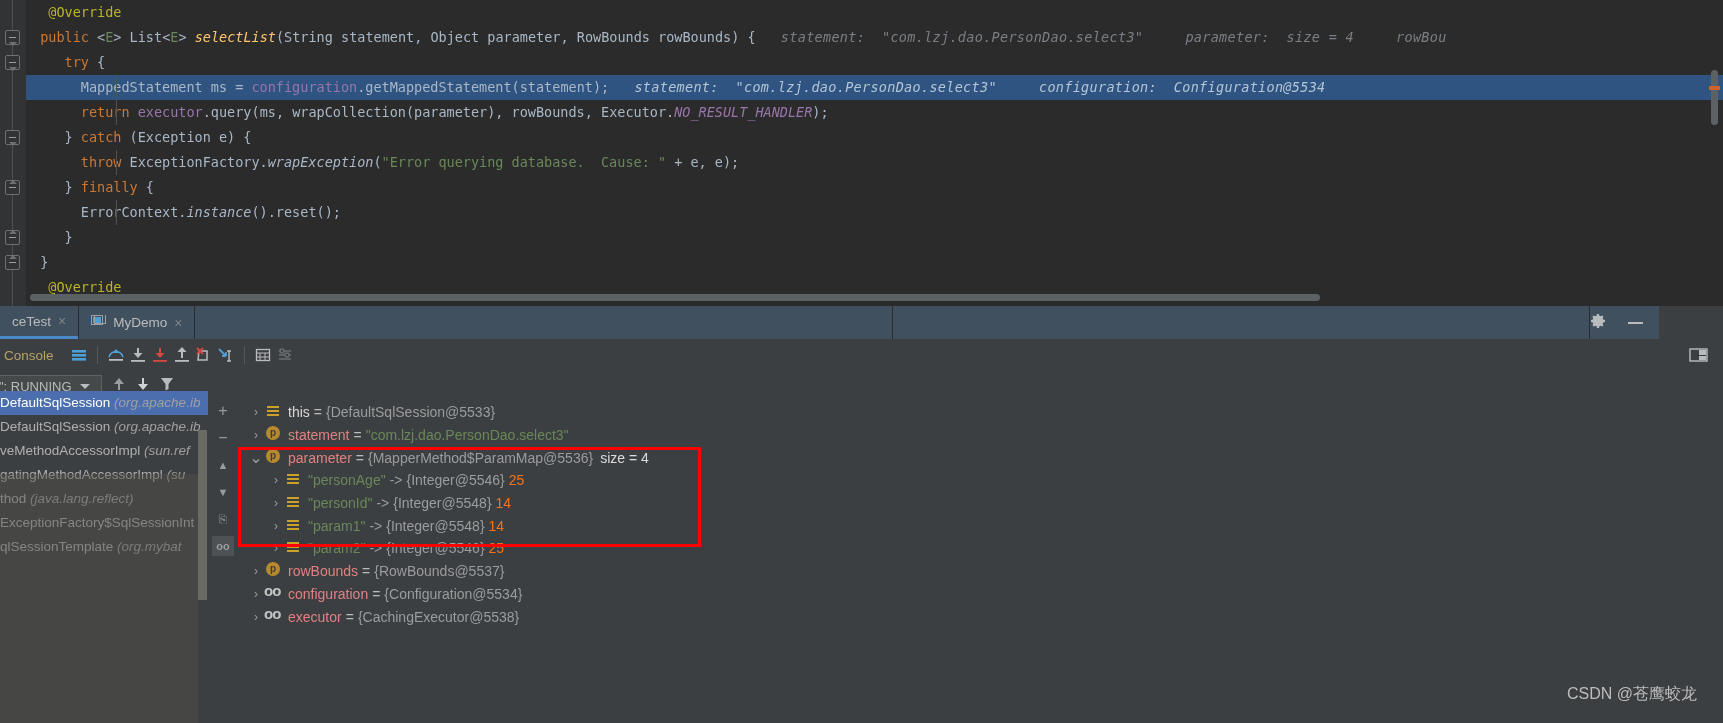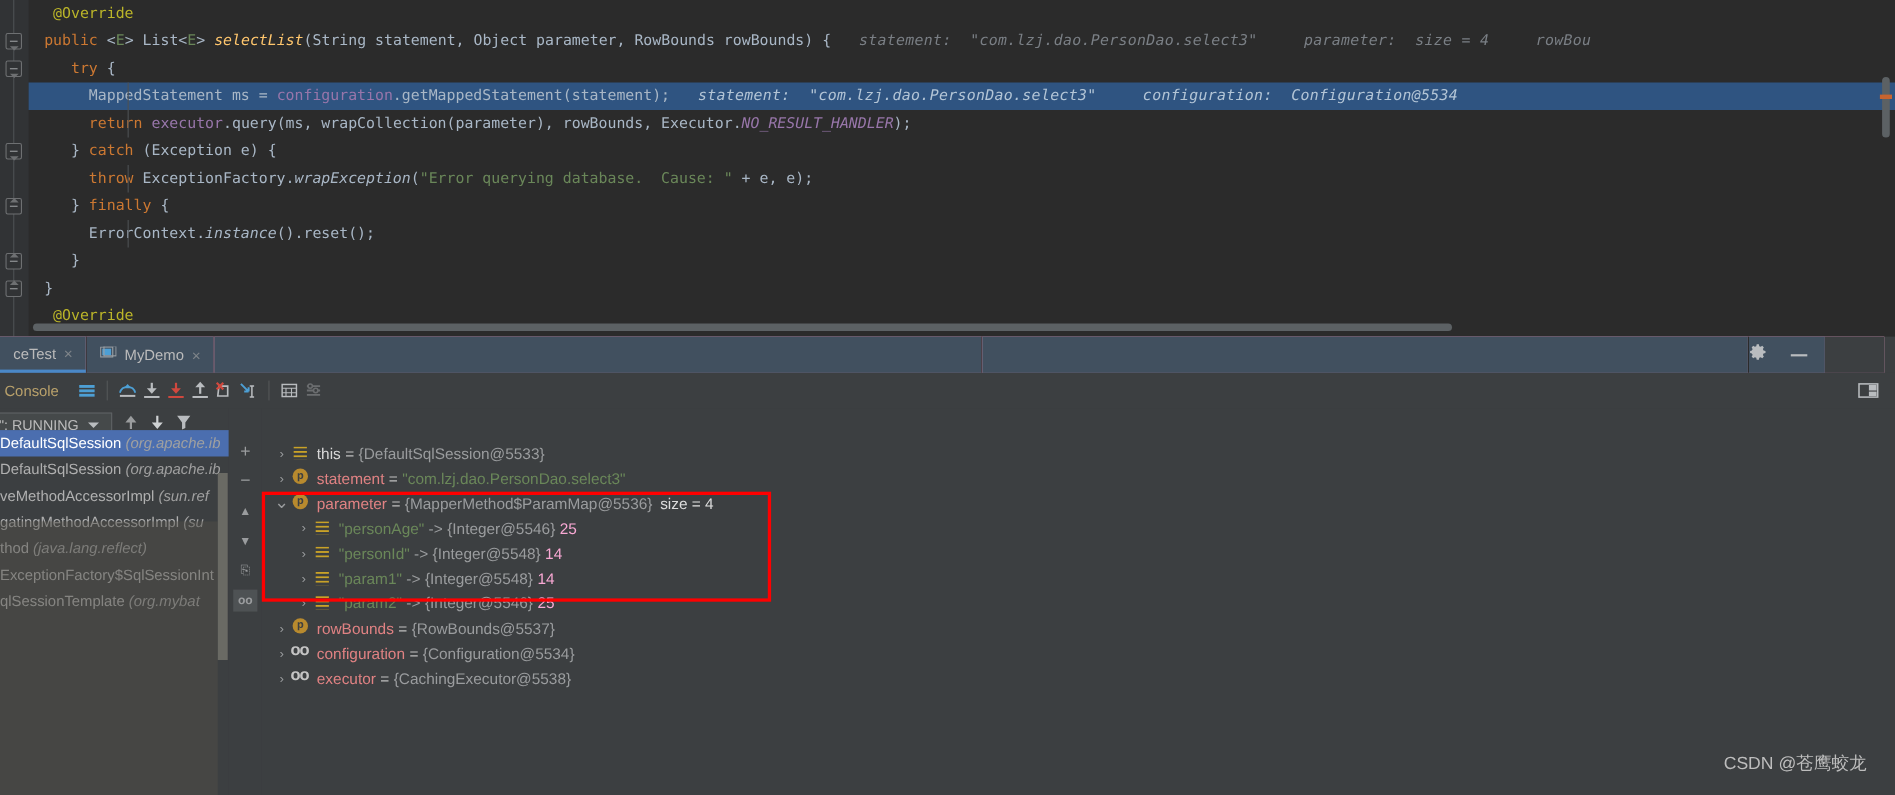--- a/index.html
+++ b/index.html
@@ -134,21 +134,21 @@
   
   .ic-glasses:before{
     content:"oo"; position:absolute; left:0px; top:-4px; color:#c4c4c4;
     font-size:15px; font-weight:bold; letter-spacing:-1px; font-family:"Liberation Sans", sans-serif;
   }
   .vname  { color:#e08283; }
   .vname.plain { color:#d8d8d8; }
   .veq    { color:#bbbbbb; margin:0 4px; }
   .vval   { color:#9a9c9e;text-align:center; }
   .vstr   { color:#6a8759; }
-  .vnum   { color:#f9a8d4; margin-left:4px; }
+  .vnum   { color:#f97316; margin-left:4px; }
   .vsize  { color:#dcdcdc; margin-left:7px; }
   .vkey   { color:#6a8759; }
   .varrow2{ color:#9a9c9e; margin:0 4px; }
 
   #redbox { position:absolute; left:238px; top:76px; width:463px; height:100px;
             border:3px solid #ff0000; pointer-events:none; }
 
   #watermark { position:absolute; right:26px; bottom:18px; color:#bdbdbd; font-size:16px; }
 </style>
 </head>

